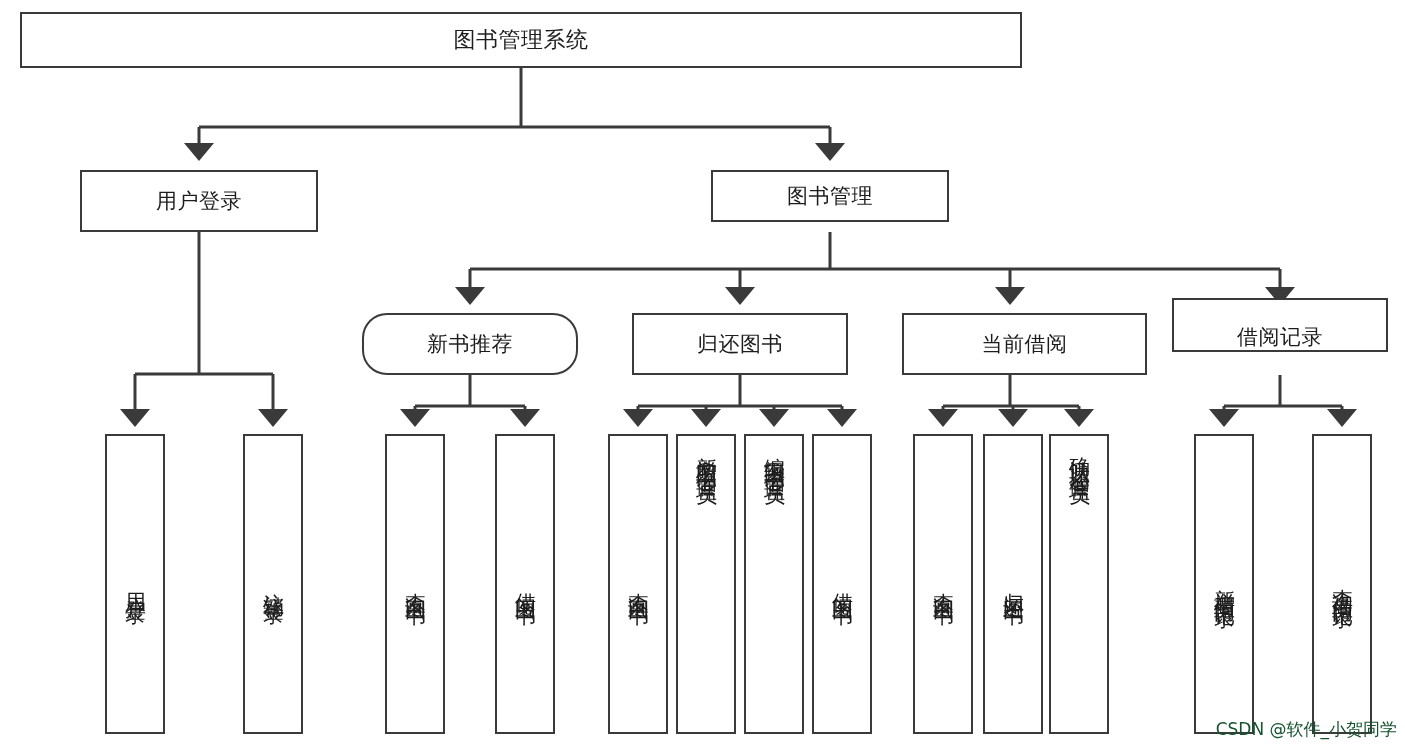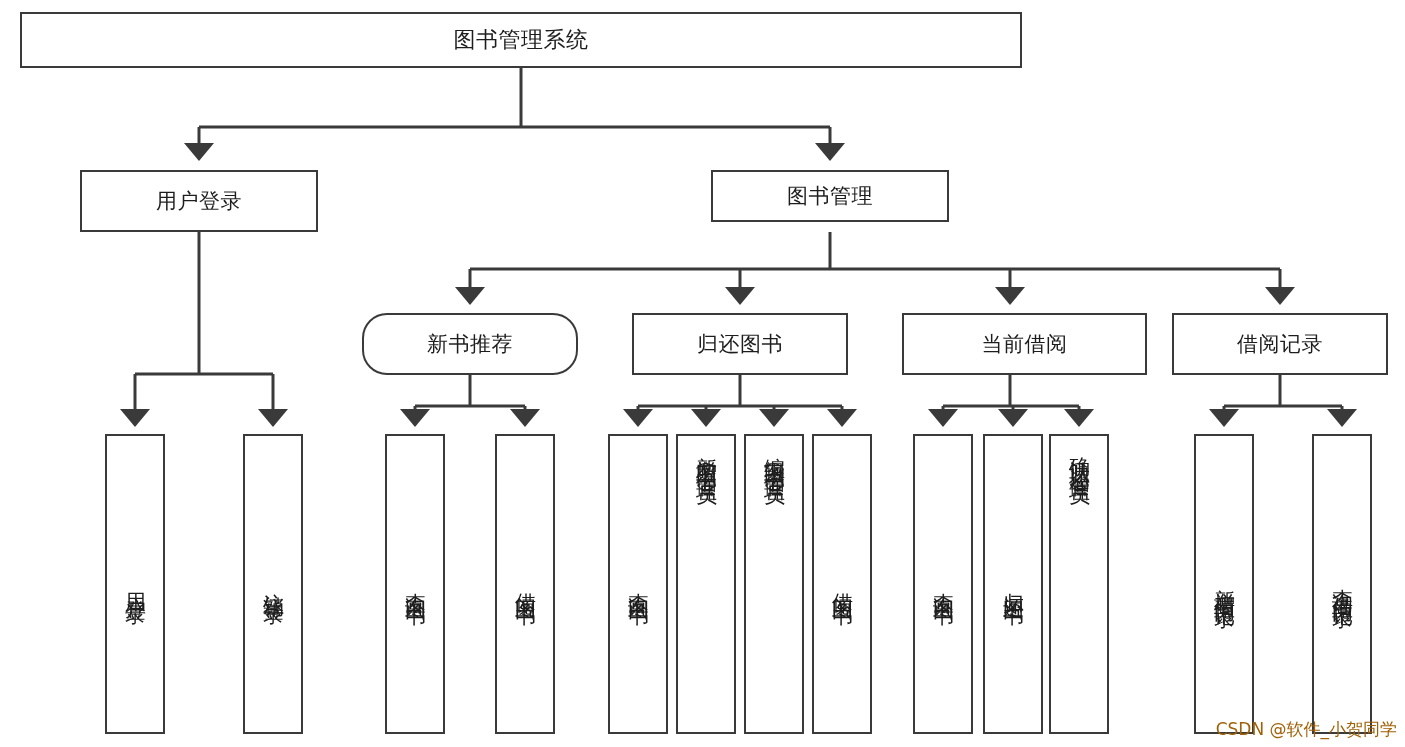--- a/index.html
+++ b/index.html
@@ -66,21 +66,21 @@
   }
   .node.vert.centered {
     align-items: center;
     padding-top: 0;
   }
   .watermark {
     position: absolute;
     right: 8px;
     bottom: 6px;
     font-size: 17px;
-    color: #a16207;
+    color: #14532d;
     white-space: nowrap;
     font-family: "DejaVu Sans", "Liberation Sans", sans-serif;
   }
 </style>
 </head>
 <body>
 
 <div id="diagram">
 
   <svg class="edges" viewBox="0 0 1405 747" xmlns="http://www.w3.org/2000/svg">
@@ -146,21 +146,21 @@
 
   <div class="node horiz" style="left:362px; top:313px; width:216px; height:62px;border-radius:25px;">
     <span class="label">新书推荐</span>
   </div>
   <div class="node horiz" style="left:632px; top:313px; width:216px; height:62px;">
     <span class="label">归还图书</span>
   </div>
   <div class="node horiz" style="left:902px; top:313px; width:245px; height:62px;">
     <span class="label">当前借阅</span>
   </div>
-  <div class="node horiz" style="left:1172px; top:313px; width:216px; height:62px;">
+  <div class="node horiz" style="left:1172px; top:298px; width:216px; height:54px;align-items:flex-end;">
     <span class="label">借阅记录</span>
   </div>
 
   <div class="node vert centered" style="left:105px; top:434px; width:60px; height:300px;">
     <span class="label">用户登录</span>
   </div>
   <div class="node vert centered" style="left:243px; top:434px; width:60px; height:300px;">
     <span class="label">注销登录</span>
   </div>
 

